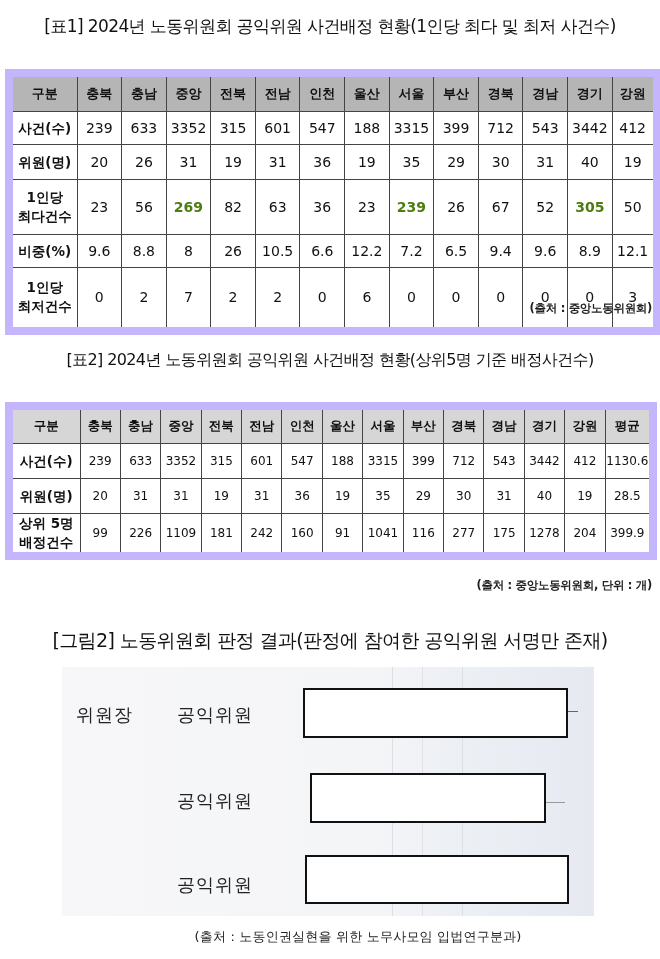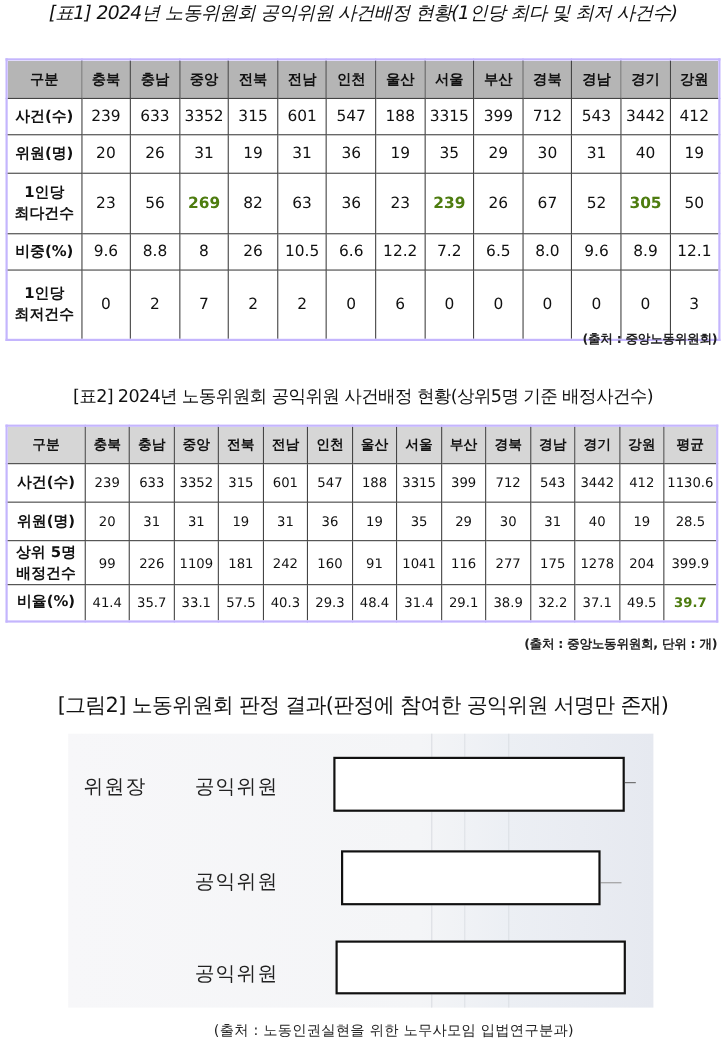--- a/index.html
+++ b/index.html
@@ -11,21 +11,22 @@
     position: absolute; left: 0; width: 660px; text-align: center;
     font-family: "DejaVu Sans", sans-serif; font-size: 17px; color: #111;
     letter-spacing: -0.6px; white-space: nowrap;
   }
   .source {
     position: absolute; right: 8px; font-size: 11.5px; color: #222;
     white-space: nowrap; letter-spacing: -0.3px;
   }
   table {
     position: absolute; border-collapse: collapse; table-layout: fixed;
-    border: 2px solid #c4b5fd;
+    border: 8px solid #c4b5fd;
+    margin-top: 16px;
   }
   td, th {
     border: 1px solid #444; text-align: center; vertical-align: middle;
     padding: 0; white-space: nowrap; overflow: hidden;
   }
   #t1 { left: 5px; top: 53px; width: 648px; }
   #t1 th { background: #b5b5b5; font-size: 13px; font-weight: bold; height: 34px; }
   #t1 td { font-size: 14px; }
   #t1 td.rh { font-weight: bold; font-size: 13.5px; line-height: 19px; }
   #t2 { left: 5px; top: 386px; width: 648px; }
@@ -44,21 +45,21 @@
   .sig-label {
     position: absolute; font-size: 18px; color: #222; letter-spacing: 1px; white-space: nowrap;
   }
   .sig-box {
     position: absolute; background: #fff; border: 2.5px solid #111; box-sizing: border-box;
   }
 </style>
 </head>
 <body>
 
-<div class="title" style="top:0;font-style:italic;">[표1] 2024년 노동위원회 공익위원 사건배정 현황(1인당 최다 및 최저 사건수)</div>
+<div class="title" style="top:15px;">[표1] 2024년 노동위원회 공익위원 사건배정 현황(1인당 최다 및 최저 사건수)</div>
 
 <table id="t1">
   <colgroup>
     <col style="width:68px">
     <col span="13" style="width:44.6px">
   </colgroup>
   <thead>
     <tr>
       <th>구분</th>
       <th>충북</th>
@@ -129,21 +130,21 @@
       <td class="rh">비중(%)</td>
       <td>9.6</td>
       <td>8.8</td>
       <td>8</td>
       <td>26</td>
       <td>10.5</td>
       <td>6.6</td>
       <td>12.2</td>
       <td>7.2</td>
       <td>6.5</td>
-      <td>8.0</td>
+      <td>9.4</td>
       <td>9.6</td>
       <td>8.9</td>
       <td>12.1</td>
     </tr>
     <tr style="height:63px">
       <td class="rh"><span>1인당</span><br><span>최저건수</span></td>
       <td>0</td>
       <td>2</td>
       <td>7</td>
       <td>2</td>
@@ -234,37 +235,20 @@
       <td>160</td>
       <td>91</td>
       <td>1041</td>
       <td>116</td>
       <td>277</td>
       <td>175</td>
       <td>1278</td>
       <td>204</td>
       <td>399.9</td>
     </tr>
-    <tr style="height:33px">
-      <td class="rh">비율(%)</td>
-      <td>41.4</td>
-      <td>35.7</td>
-      <td>33.1</td>
-      <td>57.5</td>
-      <td>40.3</td>
-      <td>29.3</td>
-      <td>48.4</td>
-      <td>31.4</td>
-      <td>29.1</td>
-      <td>38.9</td>
-      <td>32.2</td>
-      <td>37.1</td>
-      <td>49.5</td>
-      <td class="red">39.7</td>
-    </tr>
   </tbody>
 </table>
 
 <div class="source" style="top:578px;font-weight:bold;">(출처 : 중앙노동위원회, 단위 : 개)</div>
 
 <div class="title" style="top:628px; font-size:19px;">[그림2] 노동위원회 판정 결과(판정에 참여한 공익위원 서명만 존재)</div>
 
 <div class="fig">
   <div class="fig-line" style="left:330px; top:0; width:1px; height:249px; opacity:0.5;"></div>
   <div class="fig-line" style="left:360px; top:0; width:1px; height:249px; opacity:0.4;"></div>

